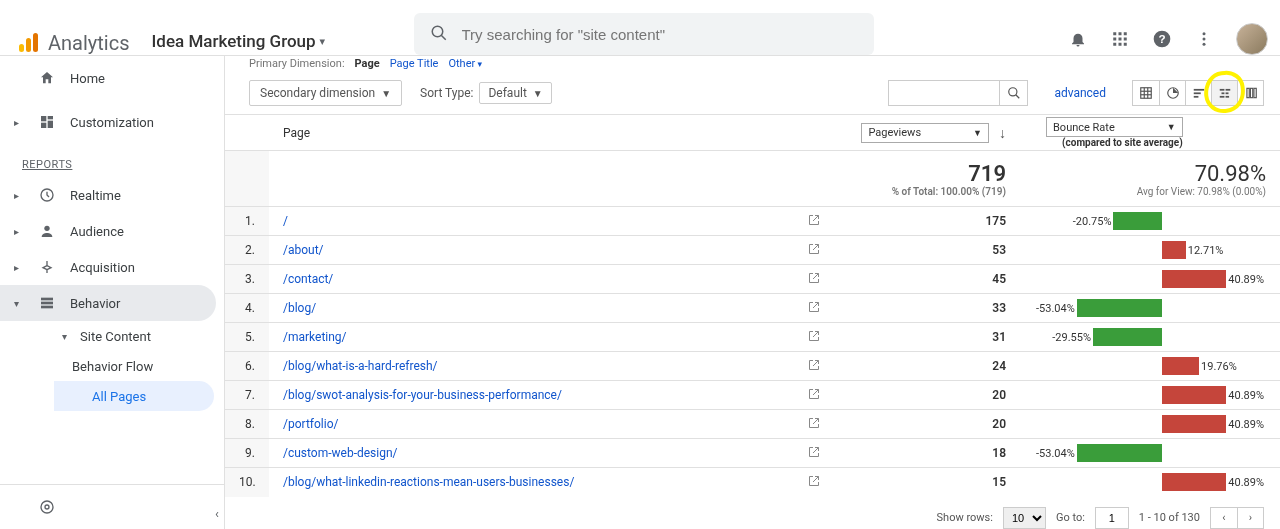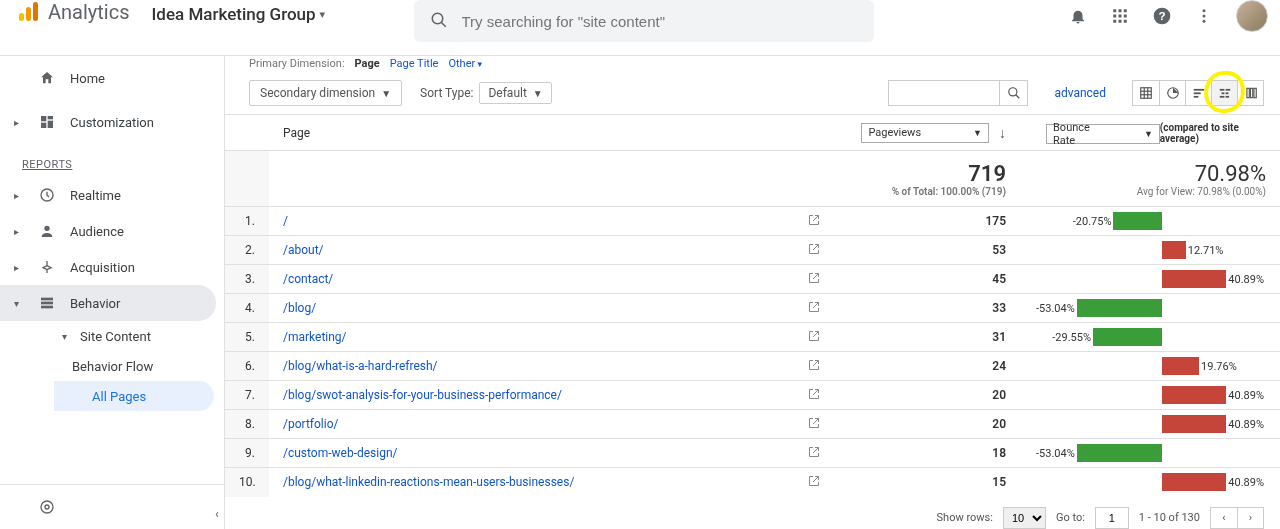--- a/index.html
+++ b/index.html
@@ -12,21 +12,21 @@
     --subnav-active:#e8f0fe;
     --subnav-active-text:#1a73e8;
     --topbar:#fff;
     --red:#c5453b;
     --green:#3a9d3a;
     --highlight:#fff200;
   }
   *{box-sizing:border-box;}
   body{margin:0;font-family:Roboto,Arial,sans-serif;font-size:13px;color:var(--text);background:#fff;}
   
-  .topbar{display:flex;align-items:flex-start;height:56px;padding:0 12px;border-bottom:1px solid var(--border);gap:12px;}
+  .topbar{display:flex;align-items:flex-end;height:56px;padding:0 12px;border-bottom:1px solid var(--border);gap:12px;}
   .logo{display:flex;align-items:center;gap:8px;padding-left:4px;}
   .logo svg{width:24px;height:24px;}
   .logo-text{font-size:20px;color:#5f6368;font-weight:400;}
   .property{display:flex;flex-direction:column;padding:4px 10px;cursor:pointer;min-width:260px;}
   .breadcrumb{font-size:11px;color:#757575;}
   .property-name{font-size:17px;color:#333;display:flex;align-items:center;gap:4px;font-weight:500;}
   .search{flex:0 0 460px;display:flex;align-items:center;height:42px;background:#f1f3f4;border-radius:6px;padding:0 16px;color:#5f6368;gap:12px;}
   .search input{flex:1;border:none;background:transparent;font-size:15px;color:#5f6368;outline:none;}
   .spacer{flex:1;}
   .top-icons{display:flex;align-items:center;gap:22px;color:#5f6368;}
@@ -77,21 +77,21 @@
   table.data th{background:#fff;font-weight:400;color:#333;font-size:12px;text-align:left;height:36px;}
   .col-idx{width:44px;text-align:right;background:#f7f7f7;}
   .col-page{}
   .col-pv{width:180px;text-align:right;}
   .col-br{width:260px;}
   th.col-page{font-weight:700;}
   th .colsel{display:inline-flex;align-items:center;height:20px;border:1px solid #aaa;font-size:11px;background:#fff;padding:0 6px;gap:52px;cursor:pointer;}
   th.col-pv{text-align:right;}
   th.col-pv .hdrwrap{display:flex;align-items:center;justify-content:flex-end;gap:10px;}
   th.col-br{text-align:right;position:relative;}
-  .highlight-wrap{position:relative;display:inline-flex;flex-direction:row;align-items:flex-end;padding:2px 8px 2px 12px;}
+  .highlight-wrap{position:relative;display:inline-flex;flex-direction:column;align-items:flex-end;padding:2px 8px 2px 12px;}
   .highlight-wrap::before{content:"";position:absolute;inset:-6px -10px -4px -14px;border-radius:50% 48% 52% 50%/58% 44% 56% 48%;background:var(--highlight);z-index:-1;transform:rotate(-2deg);}
   .highlight-sub{font-size:10px;font-weight:700;color:#333;}
   tr.totals td{height:56px;vertical-align:middle;text-align:right;}
   tr.totals .big{font-size:22px;color:#333;}
   tr.totals .sub{font-size:10px;color:#757575;}
   tr.row td{height:29px;font-size:12px;}
   td.col-idx{text-align:right;color:#333;font-size:12px;}
   td.col-page{color:var(--link);}
   td.col-page .pgrow{display:flex;align-items:center;justify-content:space-between;padding-right:6px;}
   td.col-page .extlnk{color:#888;cursor:pointer;}

